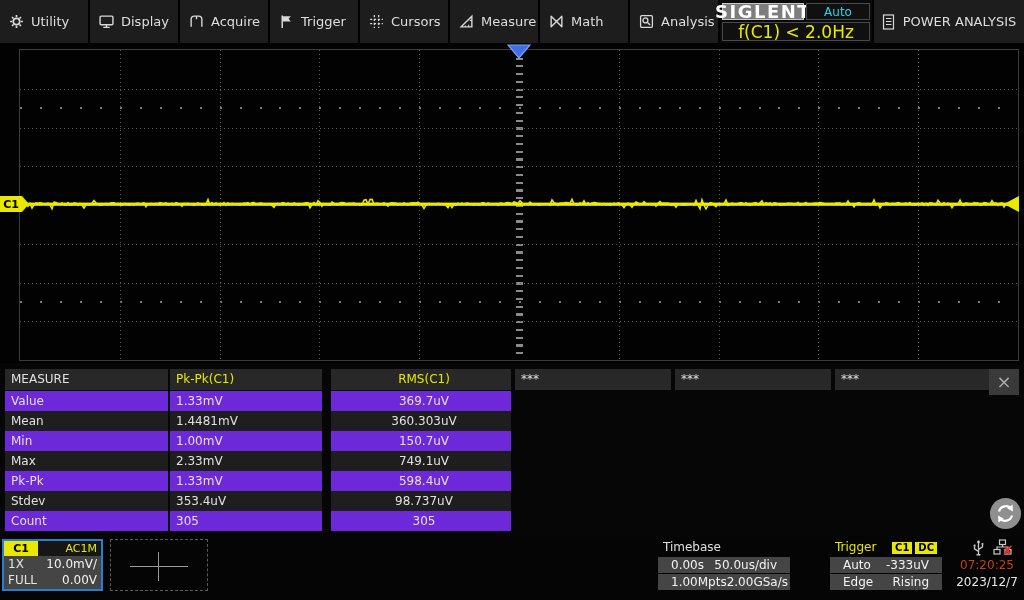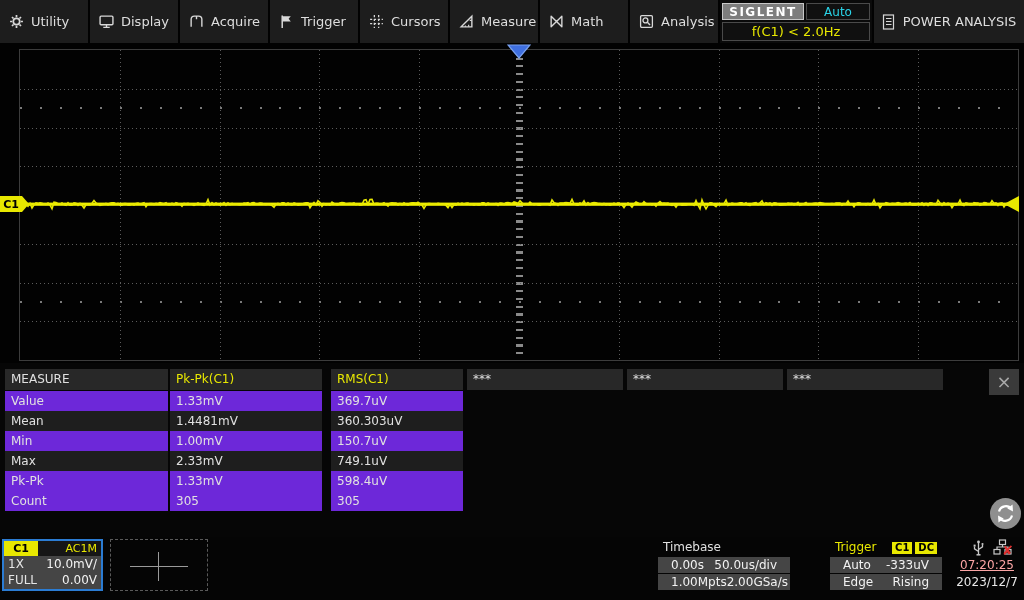--- a/index.html
+++ b/index.html
@@ -8,24 +8,24 @@
   svg { display:block; }
 
   
   .topbar { position:absolute; top:0; left:0; width:1024px; height:43px; background:#020202; display:flex; }
   .menu-item { width:90px; height:43px; background:#1d1d1d; border-right:2px solid #020202;
                display:flex; align-items:center; gap:7px; padding-left:9px; font-size:13px; color:#dedede; cursor:default; }
   .menu-item .mi-icon { flex:none; width:15px; height:15px; }
   .brand { width:152px; height:43px; background:#0a0a0a; padding:3px 2px 2px 2px; display:flex; flex-direction:column; gap:2px; }
   .brand-row1 { display:flex; gap:2px; height:17px; }
   .logo-box { width:82px; background:#7d7d7d; border:1px solid #c8c8c8; color:#ffffff; font-weight:bold;
-              font-size:12px; letter-spacing:1.5px; display:flex; align-items:center; justify-content:center; }
+              font-size:18px; letter-spacing:1.5px; display:flex; align-items:center; justify-content:center; }
   .auto-box { flex:1; background:#101010; border:1px solid #4a4a4a; color:#2ad4e8; font-size:12px;
               display:flex; align-items:center; justify-content:center; }
-  .freq-box { flex:1; height:17px; background:#101010; border:1px solid #4a4a4a; color:#e8e800; font-size:13px;
+  .freq-box { flex:1; height:17px; background:#101010; border:1px solid #4a4a4a; color:#e8e800; font-size:17px;
               display:flex; align-items:center; justify-content:center; }
   .power-btn { flex:1; height:43px; background:#1d1d1d; border-left:2px solid #020202;
                display:flex; align-items:center; justify-content:center; gap:8px; font-size:13px; color:#dedede; }
 
   
   .waveform { position:absolute; top:43px; left:0; width:1024px; height:320px; background:#020202; }
   .graticule { position:absolute; left:19px; top:6px; width:1000px; height:312px; border:1px solid #3c3c3c; }
   .vline { position:absolute; top:0; bottom:0; width:1px;
            background:repeating-linear-gradient(to bottom,#5c5c5c 0 1px,transparent 1px 4px); }
   .hline { position:absolute; left:0; right:0; height:1px;
@@ -43,21 +43,21 @@
                 border-top:8px solid transparent; border-bottom:8px solid transparent; border-right:15px solid #e8e800; }
 
   
   .measure-panel { position:absolute; top:363px; left:0; width:1024px; height:174px; background:#060606; font-size:12px; }
   .mtable { position:absolute; left:5px; top:6px; }
   .mrow { display:flex; height:20px; line-height:20px; }
   .mrow.mhead { height:21px; line-height:21px; margin-bottom:1px; }
   .mcell { padding-left:6px; overflow:hidden; white-space:nowrap; }
   .c0 { width:163px; margin-right:2px; }
   .c1 { width:152px; margin-right:9px; }
-  .c2 { width:132px; margin-right:4px; }
+  .c2 { width:180px; margin-right:4px;text-align:center; }
   .c3 { width:156px; margin-right:4px; }
   .c4 { width:156px; margin-right:4px; }
   .c5 { width:156px; }
   .mhead .mcell { background:#282828; }
   .mrow.dark .c0,.mrow.dark .c1,.mrow.dark .c2 { background:#6d28d9; }
   .mrow.alt  .c0,.mrow.alt  .c1,.mrow.alt  .c2 { background:#1e1e1e; }
   .yel { color:#e8e800; }
   .close-btn { position:absolute; right:5px; top:6px; width:30px; height:26px; background:#3a3a3a; color:#a8a8a8;
                font-size:18px; line-height:26px; text-align:center; }
   .widget { position:absolute; left:989px; top:497px; width:33px; height:33px; }
@@ -77,21 +77,21 @@
   .tbsec { left:658px; width:132px; } .trsec { left:830px; width:112px; }
   .sec-head { height:17px; line-height:17px; padding:0 5px; display:flex; justify-content:space-between; align-items:center; }
   .sec-row  { height:16px; line-height:16px; background:#454545; display:flex; justify-content:space-between;
               padding:0 13px; margin-top:1px; color:#f2f2f2; }
   .tr-title { color:#e8e800; }
   .badges { display:flex; gap:3px; }
   .badge { background:#e8e800; color:#000; font-size:10px; font-weight:bold; padding:0 3px; height:12px; line-height:12px; }
   .usb-icon { position:absolute; left:971px; top:3px; }
   .lan-icon { position:absolute; left:993px; top:2px; }
   .lan-x { position:absolute; left:1002px; top:6px; color:#e03030; font-weight:bold; font-size:13px; }
-  .clock-time { position:absolute; right:2px; top:21px; width:70px; text-align:center; color:#fca5a5;text-decoration:underline; }
+  .clock-time { position:absolute; right:2px; top:21px; width:70px; text-align:center; color:#c2410c; }
   .clock-date { position:absolute; right:2px; top:38px; width:70px; text-align:center; color:#e8e8e8; }
 </style>
 </head>
 <body>
 
 <div class="topbar">
   <div class="menu-item">
     <svg class="mi-icon" viewBox="0 0 14 14">
         <circle cx="7" cy="7" r="3" fill="none" stroke="#d8d8d8" stroke-width="1.6"></circle>
         <path d="M7 1 V3 M7 11 V13 M1 7 H3 M11 7 H13 M2.8 2.8 L4.2 4.2 M9.8 9.8 L11.2 11.2 M11.2 2.8 L9.8 4.2 M4.2 9.8 L2.8 11.2" stroke="#d8d8d8" stroke-width="1.6"></path>
@@ -220,20 +220,25 @@
     <div class="mrow alt">
       <div class="mcell c0">Max</div>
       <div class="mcell c1">2.33mV</div>
       <div class="mcell c2">749.1uV</div>
     </div>
     <div class="mrow dark">
       <div class="mcell c0">Pk-Pk</div>
       <div class="mcell c1">1.33mV</div>
       <div class="mcell c2">598.4uV</div>
     </div>
+    <div class="mrow alt">
+      <div class="mcell c0">Stdev</div>
+      <div class="mcell c1">353.4uV</div>
+      <div class="mcell c2">98.737uV</div>
+    </div>
     <div class="mrow dark">
       <div class="mcell c0">Count</div>
       <div class="mcell c1">305</div>
       <div class="mcell c2">305</div>
     </div>
   </div>
   <div class="close-btn">×</div>
 </div>
 
 <svg class="widget" viewBox="0 0 33 33">

